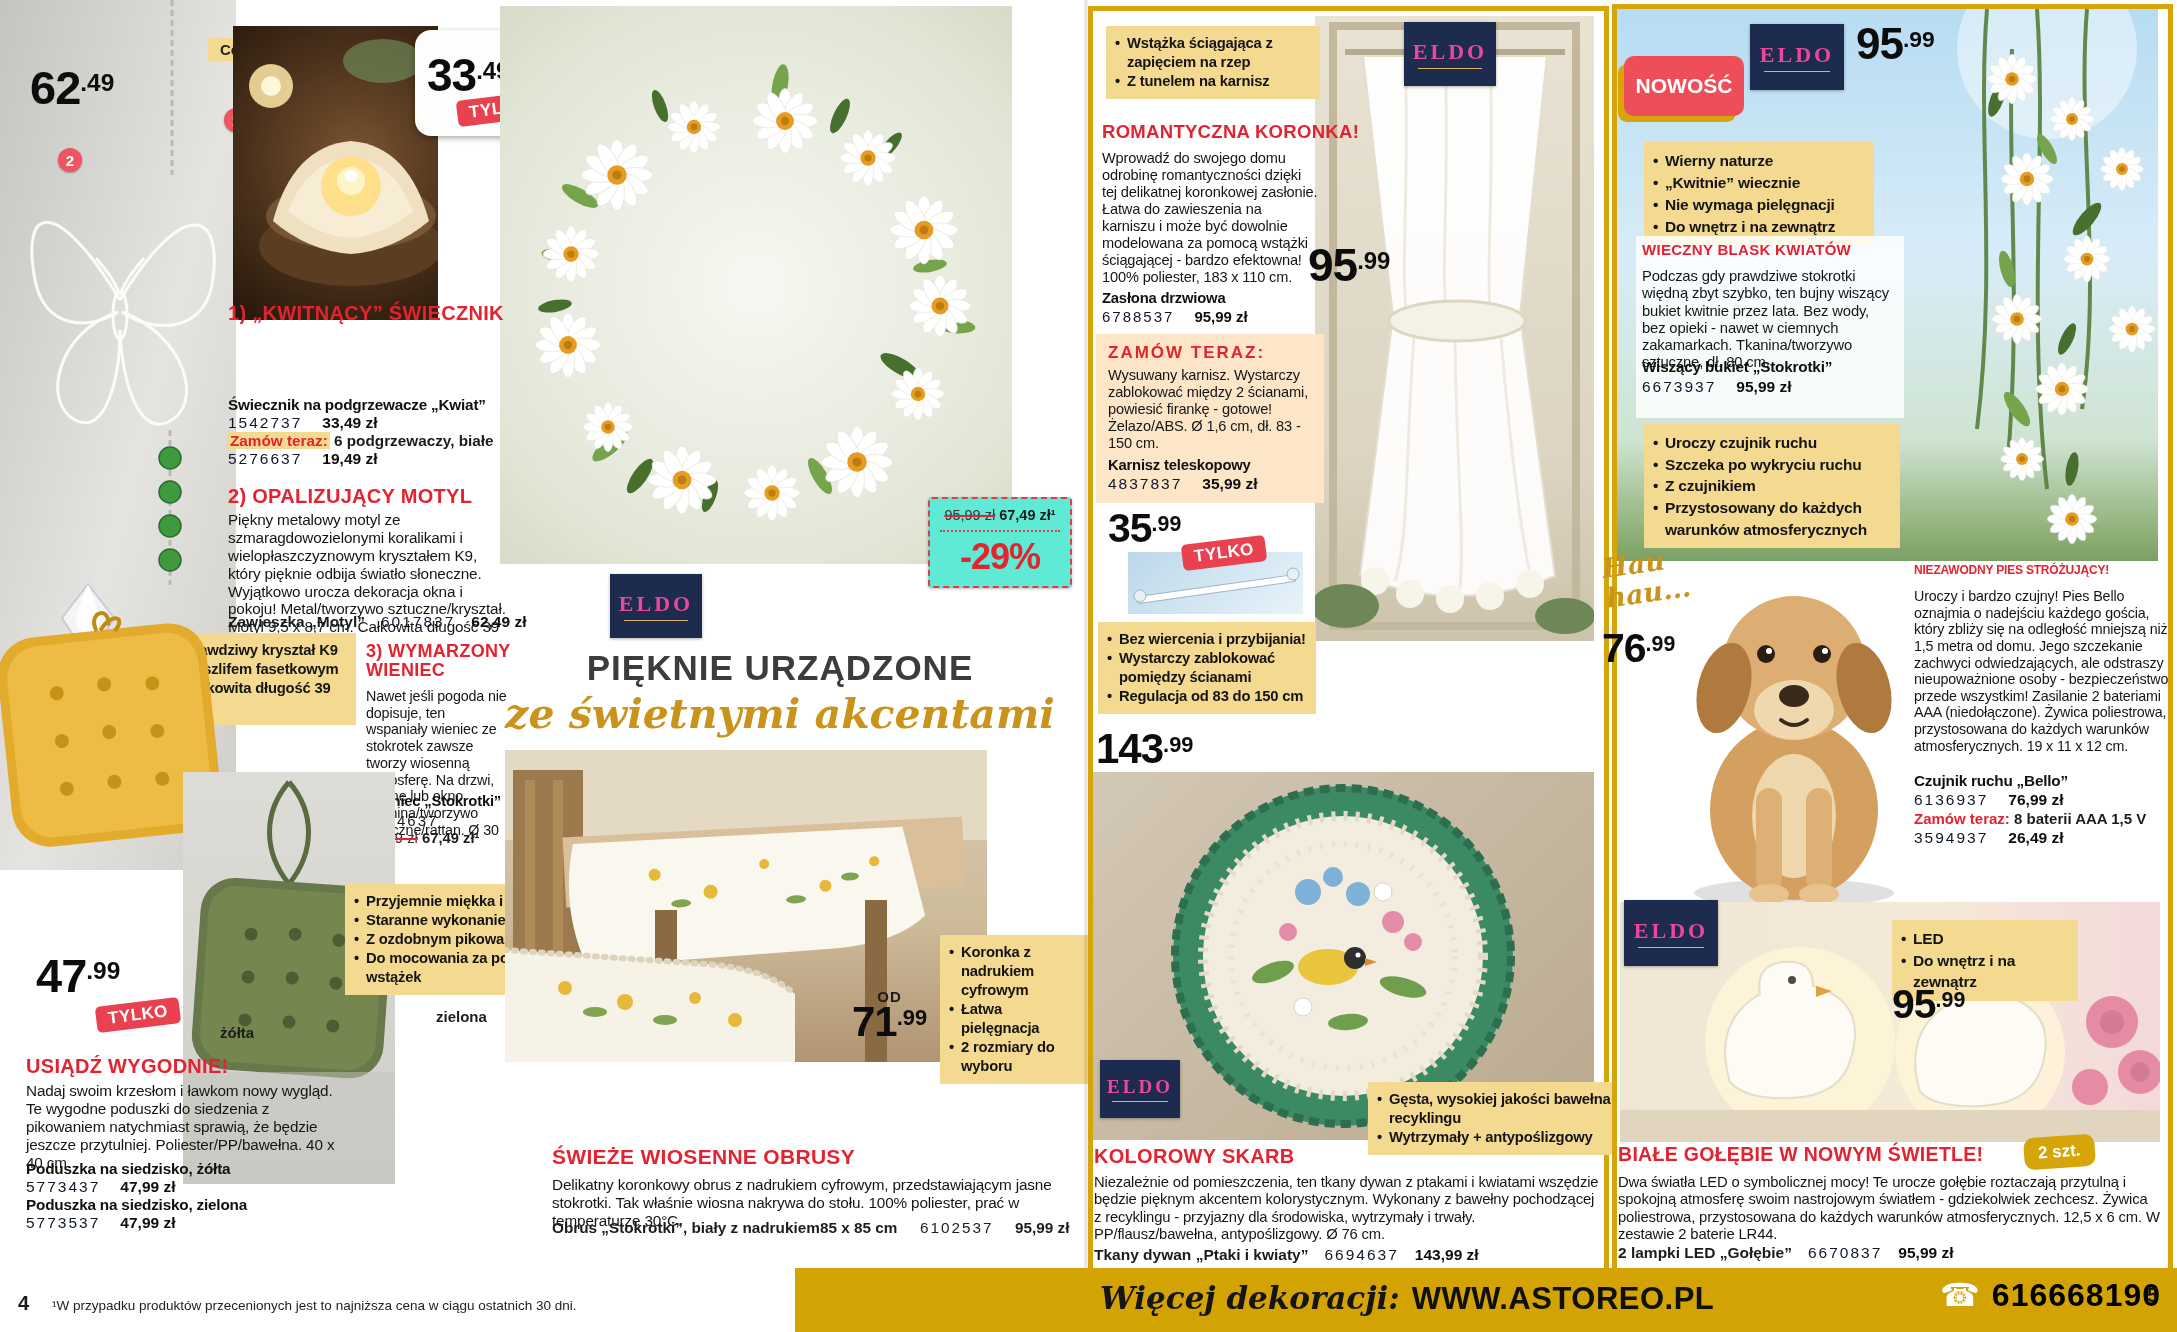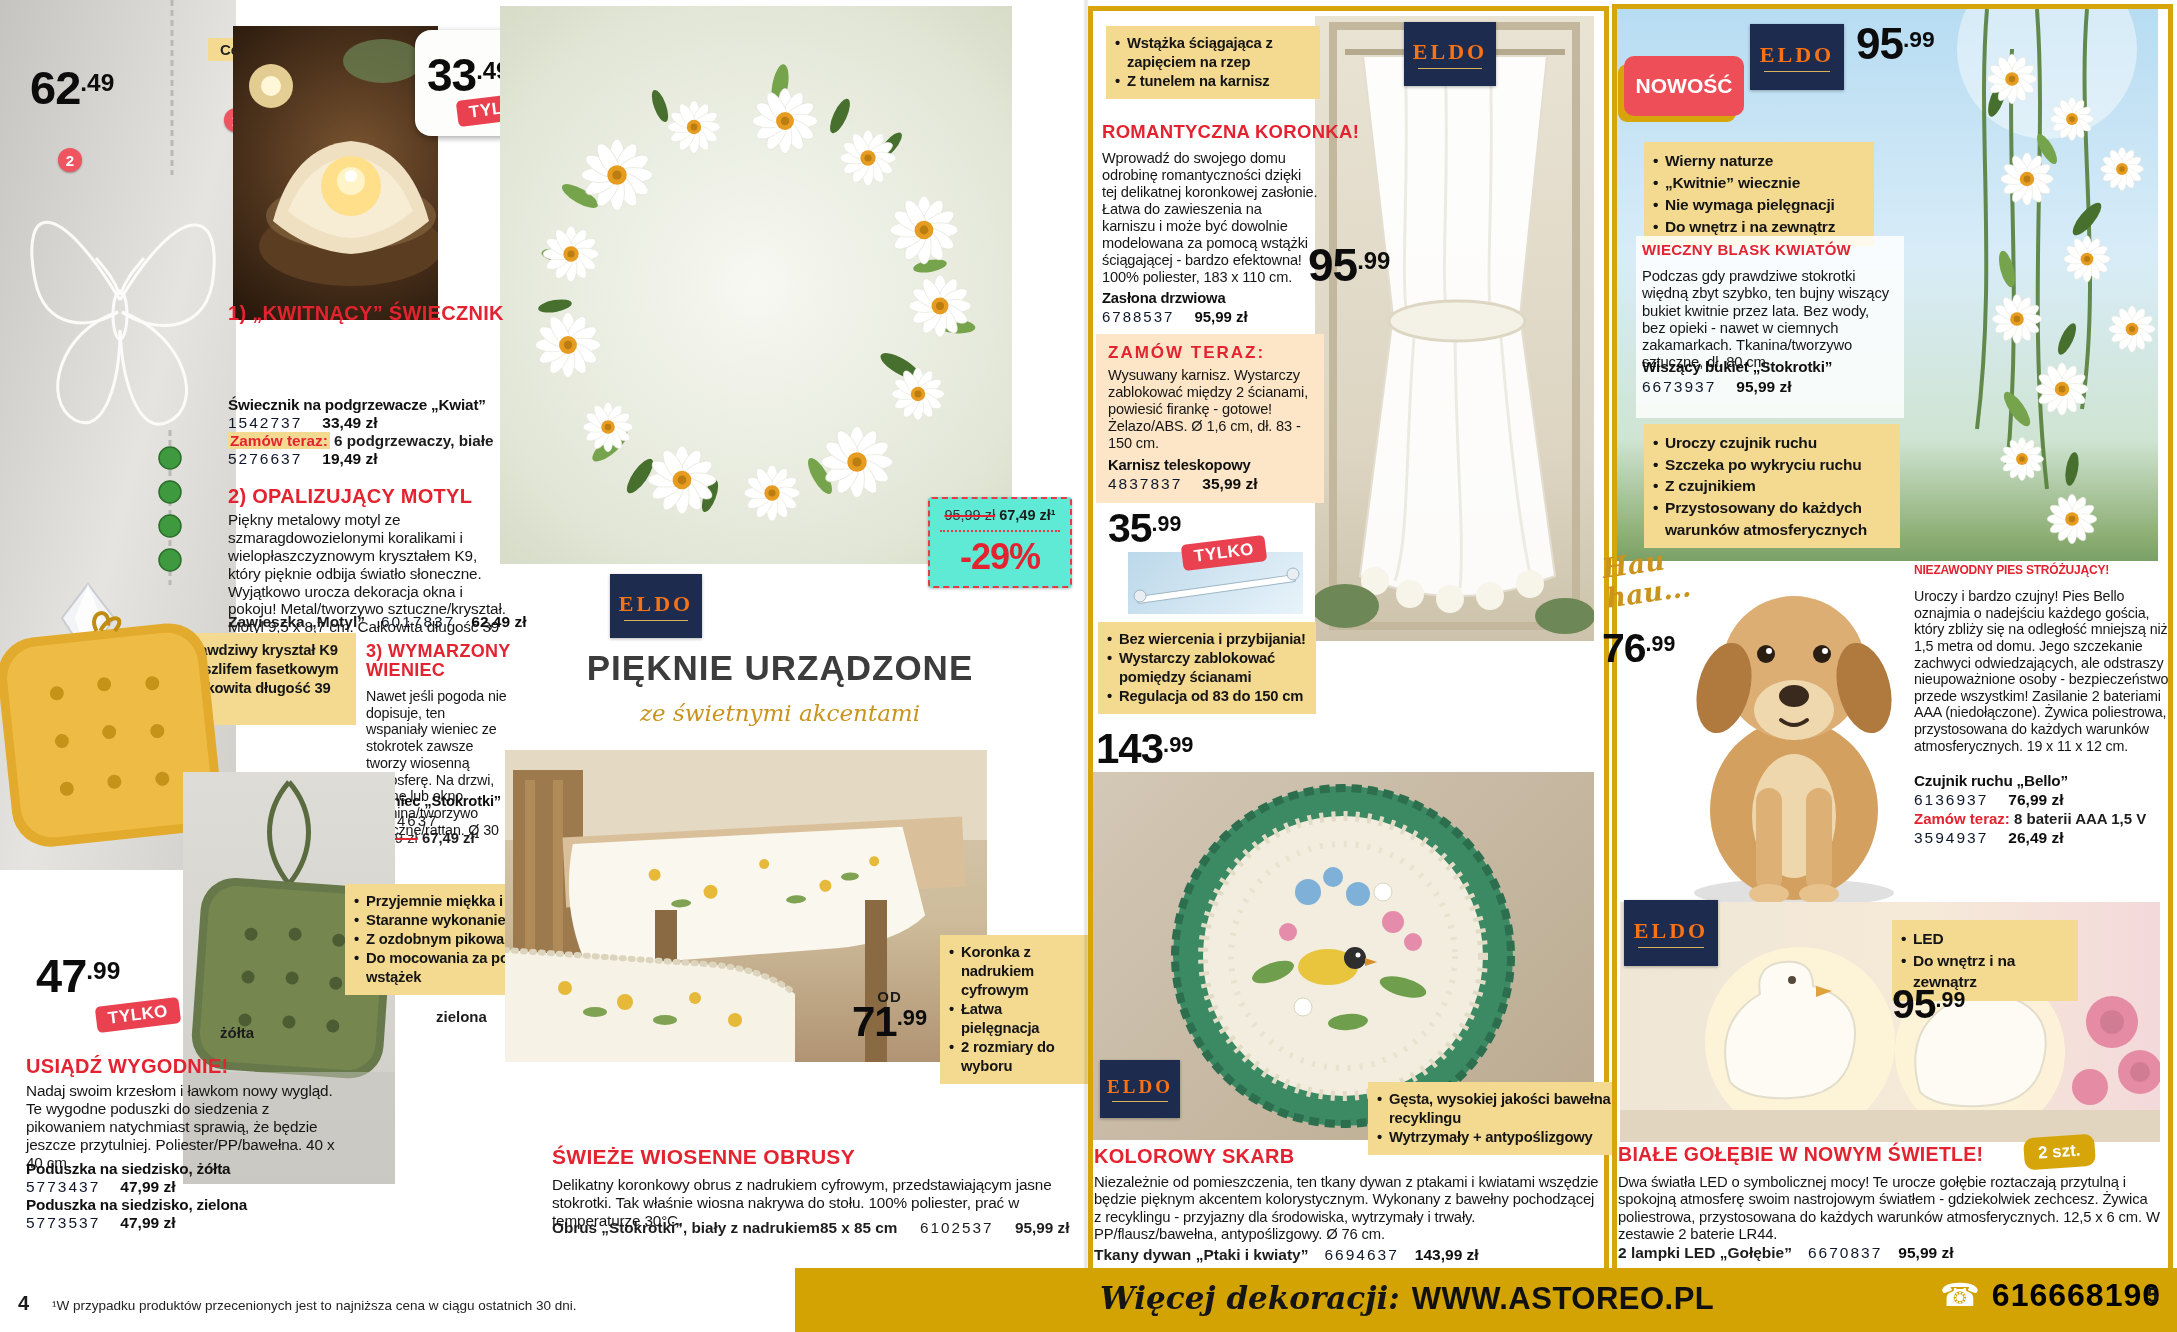--- a/index.html
+++ b/index.html
@@ -28,21 +28,21 @@
   .tylko{position:absolute;background:#e94150;color:#fff;font-weight:bold;font-size:17px;
          padding:3px 12px;border-radius:5px;transform:rotate(-7deg);letter-spacing:.5px;}
   .od{font-size:15px;font-weight:bold;letter-spacing:1px;display:block;text-align:center;margin-bottom:-4px;}
   
   .marker{position:absolute;width:24px;height:24px;border-radius:50%;background:#ef5560;color:#fff;
           font-size:15px;font-weight:bold;display:flex;align-items:center;justify-content:center;
           box-shadow:0 1px 2px rgba(0,0,0,.35);}
   .tag{position:absolute;background:#f4da90;font-weight:bold;font-size:15px;padding:3px 12px;color:#222;}
   .eldo{position:absolute;background:#1d2b4f;display:flex;flex-direction:column;align-items:center;
         justify-content:center;gap:3px;box-shadow:0 1px 3px rgba(0,0,0,.3);}
-  .eldo .t{color:#f97316;font-family:"Liberation Serif","DejaVu Serif",serif;font-weight:bold;
+  .eldo .t{color:#ec4899;font-family:"Liberation Serif","DejaVu Serif",serif;font-weight:bold;
            font-size:22px;letter-spacing:3px;}
   .eldo .rule{width:70%;height:1px;background:#d9b45b;}
   .order-label{color:#e32330;font-weight:bold;background:#f4da90;padding:0 2px;}
   .strike{text-decoration:line-through;text-decoration-color:#e32330;text-decoration-thickness:2px;color:#333;}
   .gold-script{font-family:"DejaVu Serif","Liberation Serif",serif;font-style:italic;color:#c9931c;}
   .disc-badge{position:absolute;background:#5eead4;border:2px dashed #e43b47;border-radius:4px;
               padding:8px 10px;text-align:center;box-shadow:0 1px 3px rgba(0,0,0,.25);}
   .disc-badge .row1{font-size:14.5px;white-space:nowrap;border-bottom:2px dotted #e43b47;padding-bottom:7px;margin-bottom:4px;}
   .disc-badge .pct{font-size:36px;font-weight:bold;color:#e32330;letter-spacing:-1px;}
   .qty-badge{position:absolute;background:#d6a50a;color:#fff;font-weight:bold;font-size:17px;
@@ -234,21 +234,21 @@
   <div class="disc-badge" style="left:928px;top:497px;width:120px;">
     <div class="row1">
       <span class="strike">95,99 zł</span>
       <b>67,49 zł¹</b>
     </div>
     <div class="pct">-29%</div>
   </div>
 
   <div class="abs" style="left:500px;top:648px;width:560px;text-align:center;">
     <div style="font-size:35px;font-weight:bold;color:#3c3c3c;letter-spacing:1px;">PIĘKNIE URZĄDZONE</div>
-    <div class="gold-script" style="font-size:23px;font-weight:normal;margin-top:12px;">ze świetnymi akcentami</div>
+    <div class="gold-script" style="font-size:41px;font-weight:bold;margin-top:2px;">ze świetnymi akcentami</div>
   </div>
 
   <svg class="abs" style="left:0;top:600px;" width="240" height="270" viewBox="0 0 240 270">
     <g transform="rotate(-6 110 140)">
       <rect x="5" y="30" width="210" height="210" rx="38" fill="#e3ab2d"></rect>
       <rect x="14" y="39" width="192" height="192" rx="32" fill="#eebc44"></rect>
       <g fill="#c08c12" opacity=".85">
         <circle cx="62" cy="88" r="7"></circle>
           <circle cx="110" cy="84" r="7"></circle>
           <circle cx="158" cy="88" r="7"></circle>

